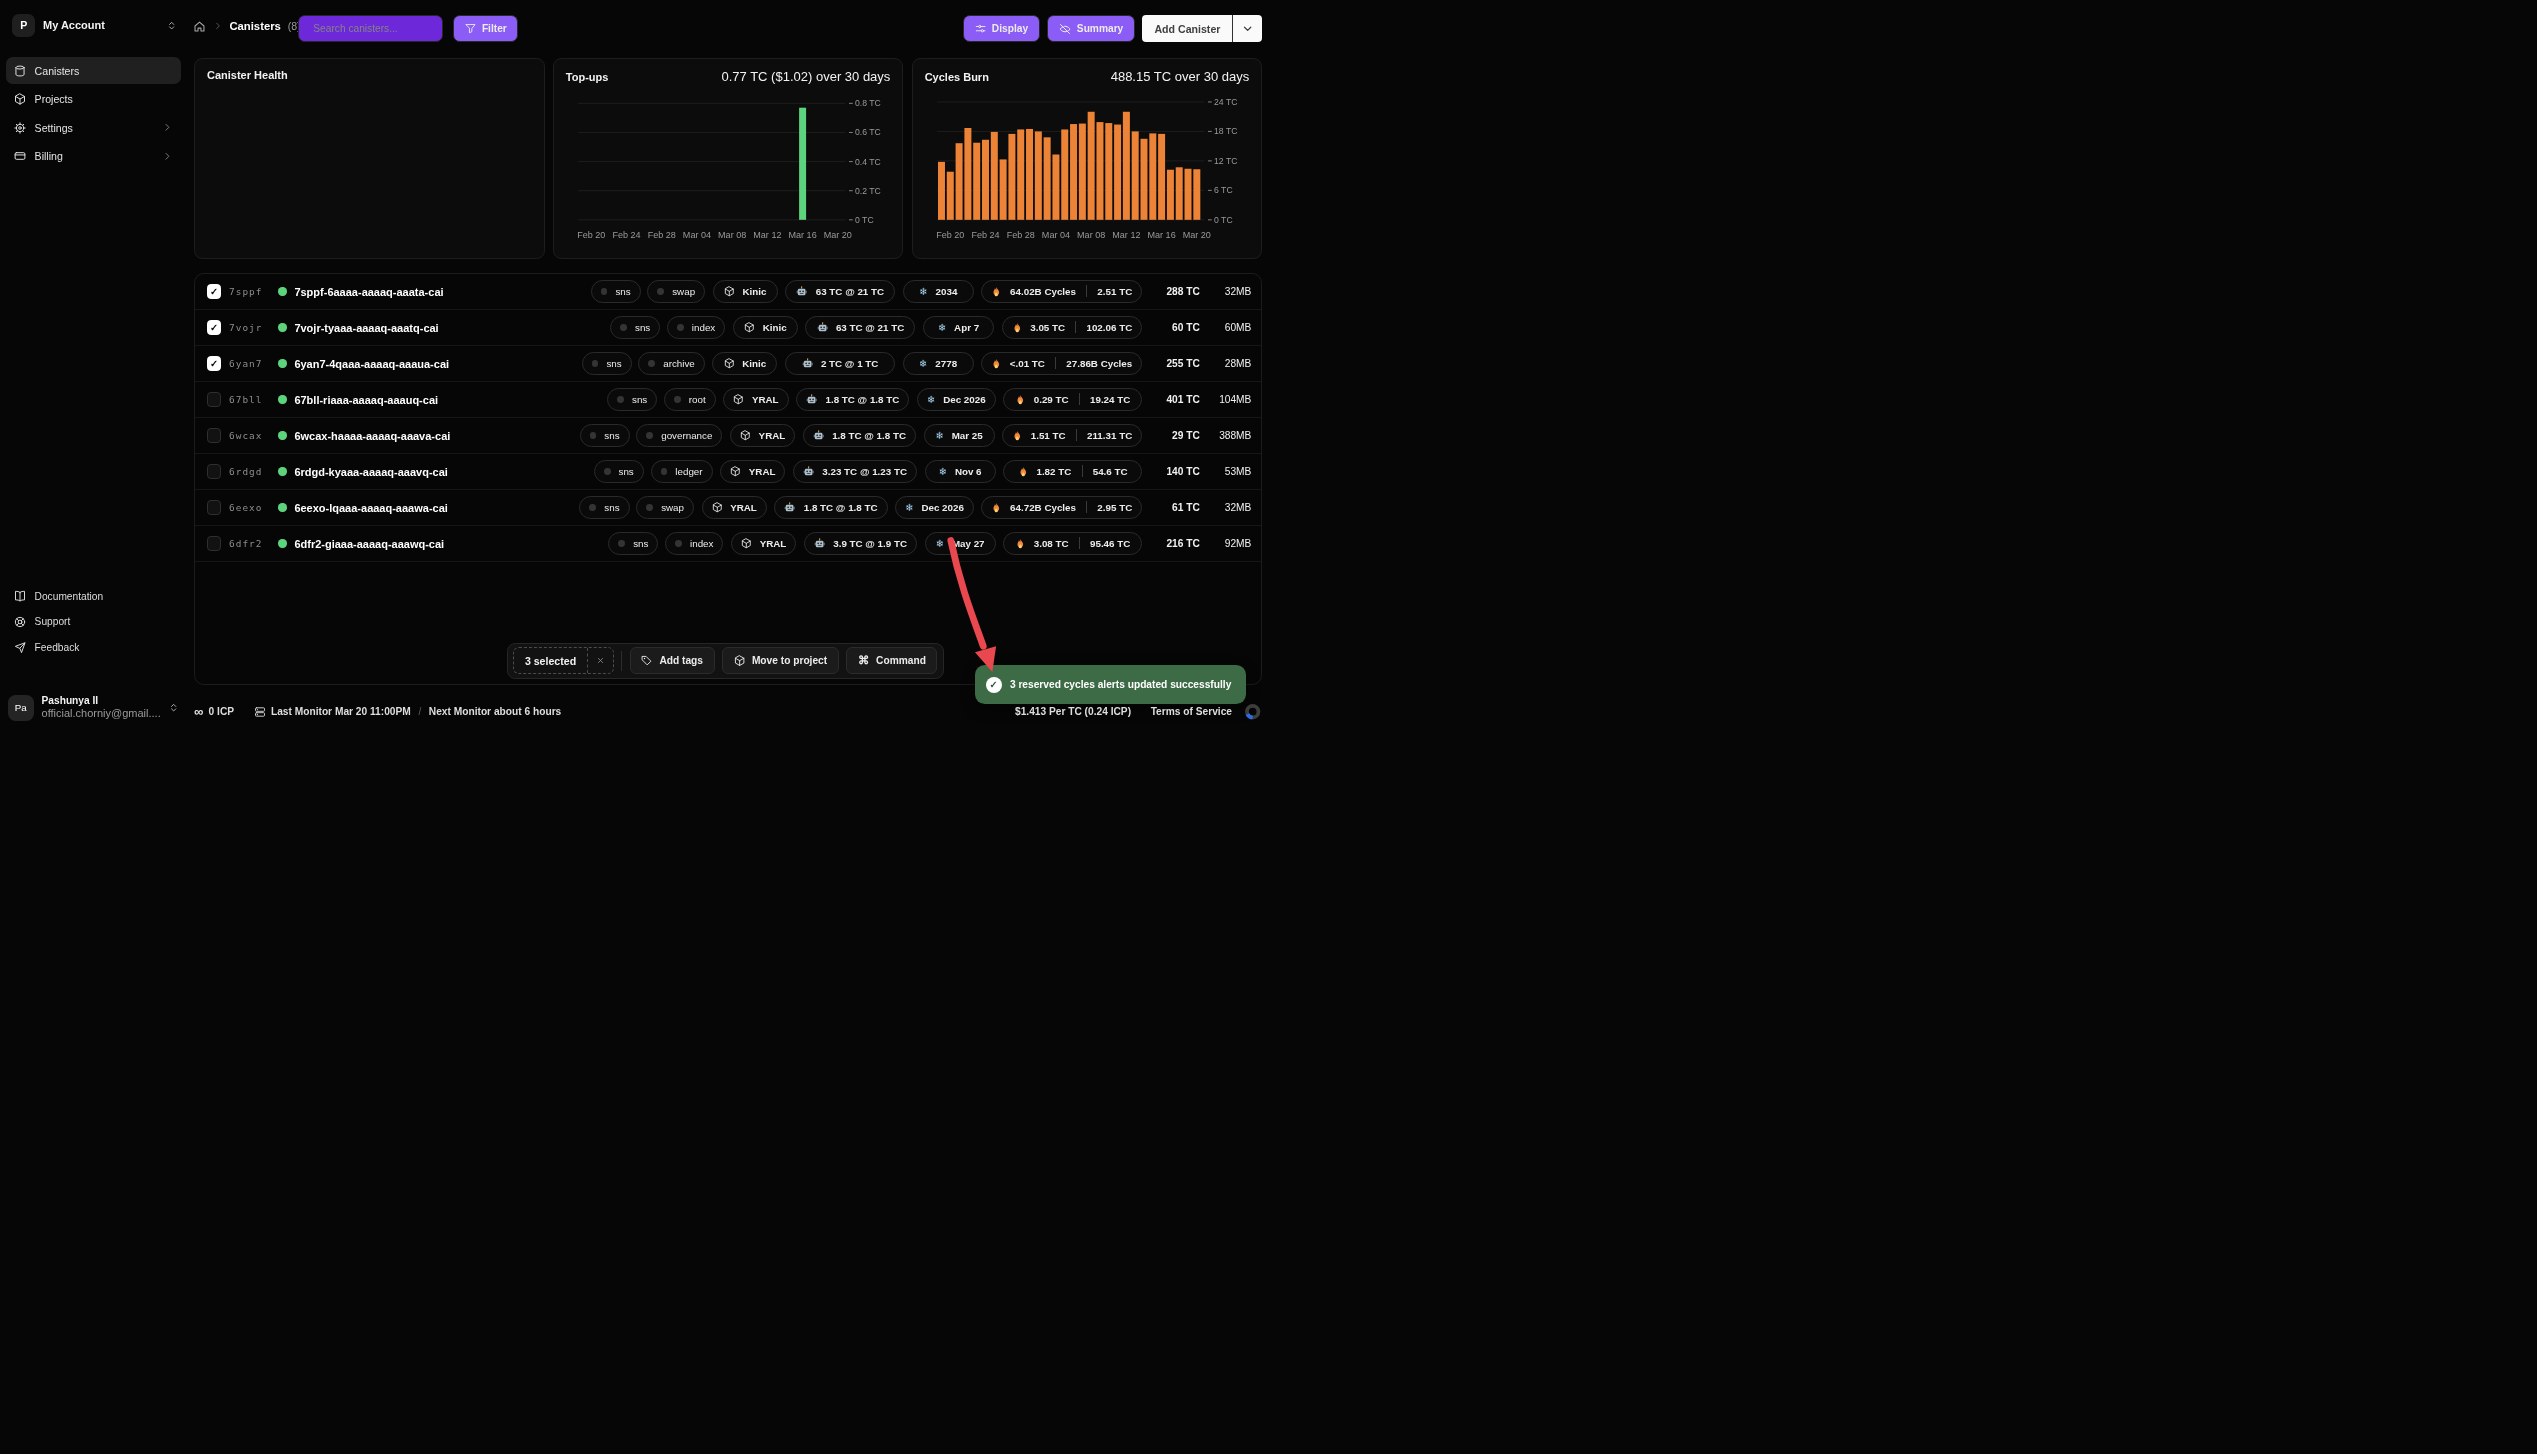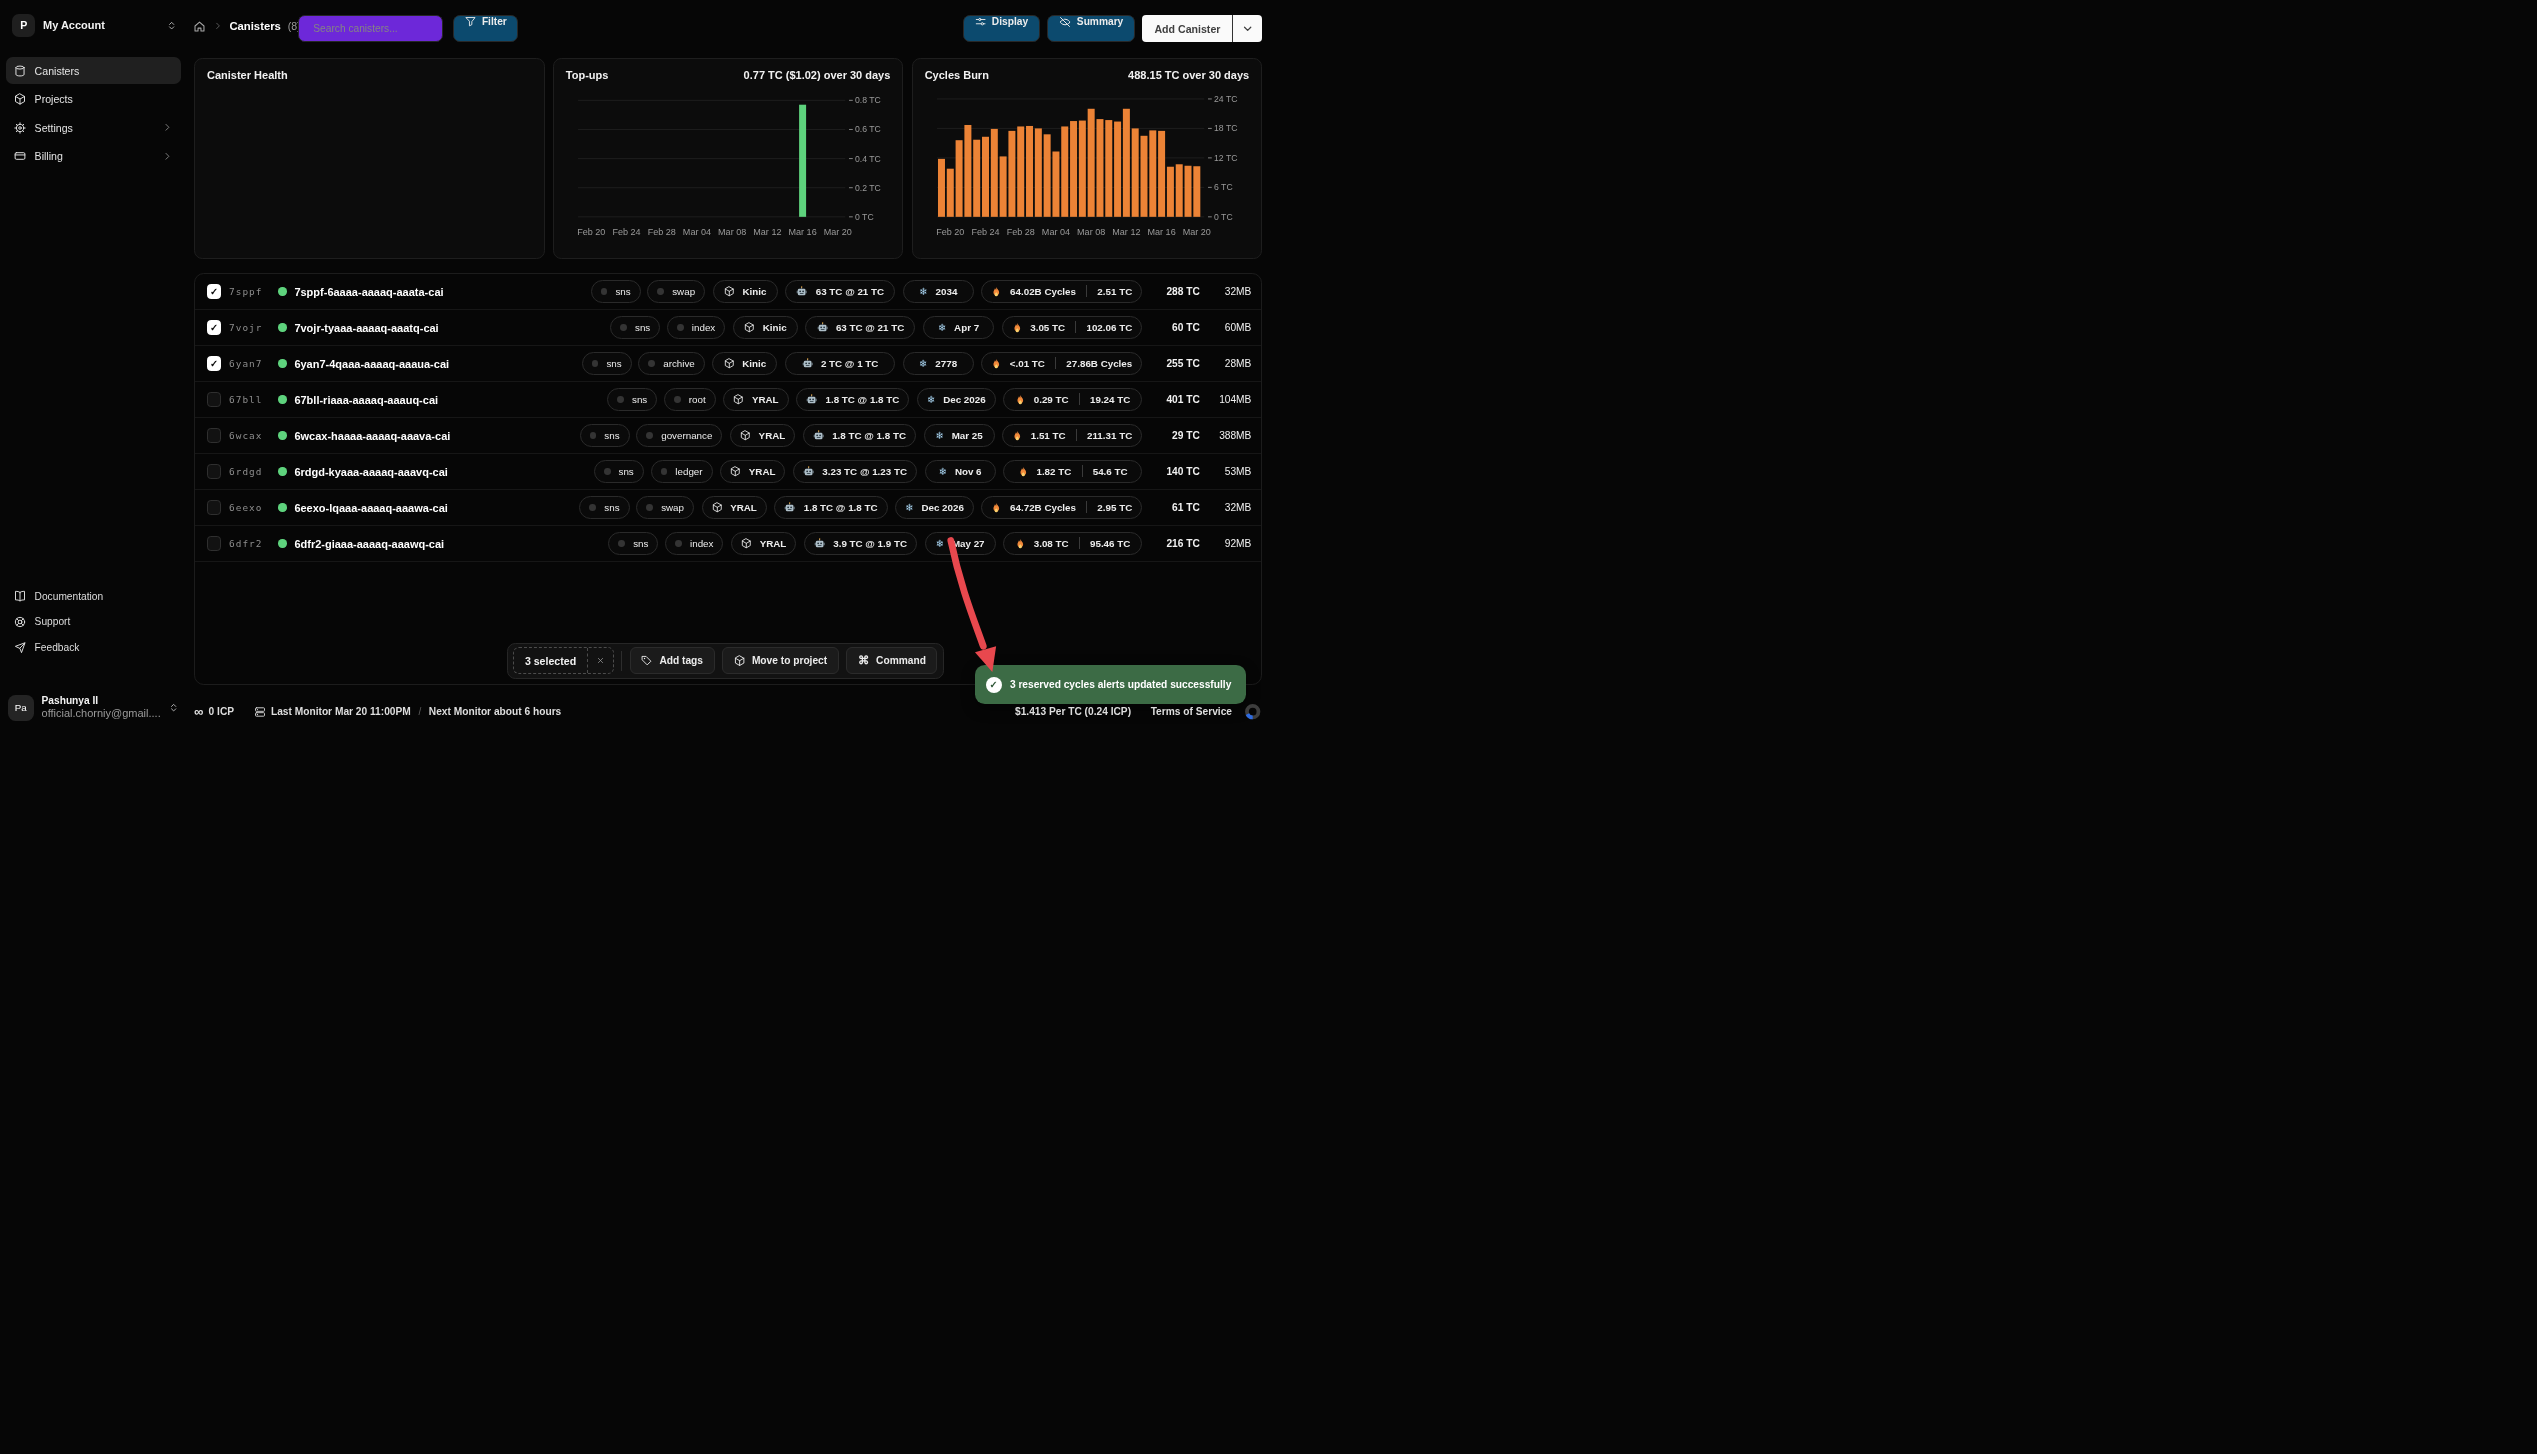--- a/index.html
+++ b/index.html
@@ -25,34 +25,34 @@
   .profile .em{font-size:11px;color:#9a9a9a;line-height:1.25}
   .profile .grow{flex:1}
 
   
   .breadcrumb{position:absolute;left:193px;top:19.6px;display:flex;align-items:center;gap:6.8px;color:#a7a7a7}
   .breadcrumb .sec{color:#fff;font-size:11.3px;font-weight:700}
   .breadcrumb .cnt{color:#9a9a9a;font-size:10.6px}
   .search{position:absolute;left:298px;top:15px;width:145px;height:27px;border:0.8px solid #272727;border-radius:6.8px;background:#6d28d9;display:flex;align-items:center;gap:6px;padding:0 8.3px;color:#8b8b8b}
   .search input{flex:1;background:transparent;border:none;outline:none;color:#e8e8e8;font-size:10.2px;font-family:"Liberation Sans",sans-serif}
   .search input::placeholder{color:#848484}
-  .btn{display:inline-flex;gap:6px;height:27px;padding:0 10.6px;border:0.8px solid #282828;border-radius:6.8px;background:#0c4a6e;color:#ececec;font-size:10.2px;font-weight:600;cursor:pointer}
+  .btn{display:inline-flex;align-items:center;gap:6px;height:27px;padding:0 10.6px;border:0.8px solid #282828;border-radius:6.8px;background:#8b5cf6;color:#ececec;font-size:10.2px;font-weight:600;cursor:pointer}
   .filter-btn{position:absolute;left:453px;top:15px}
   .top-actions{position:absolute;right:6.8px;top:15px;display:flex;gap:7.6px}
   .add-split{display:flex;height:27px;border-radius:4px;overflow:hidden;background:#fafafa;color:#404040;cursor:pointer}
   .add-main{display:flex;align-items:center;padding:0 12px;font-size:10.6px;font-weight:700}
   .add-div{width:0.8px;background:rgba(0,0,0,.8)}
   .add-caret{width:29px;display:flex;align-items:center;justify-content:center}
 
   
   .cards{position:absolute;left:194px;top:58px;right:6.8px;display:flex;gap:8.3px}
   .card{flex:1;height:201px;background:#0c0c0c;border:0.8px solid #1e1e1e;border-radius:8.3px;padding:9.8px 12px;position:relative}
   .card-head{display:flex;justify-content:space-between;align-items:baseline}
   .card-title{font-size:11px;font-weight:700}
-  .card-sum{font-size:11px;font-weight:700}
+  .card-sum{font-size:13px;font-weight:400}
   .donut-body{display:flex;align-items:center;height:162px}
   .donut-left{width:57%;display:flex;justify-content:center}
   .legend{display:flex;align-items:center;gap:6.8px;font-size:10.2px;font-weight:600}
   .legend .dot{width:8.3px;height:8.3px;border-radius:50%}
 
   
   .tablewrap{position:absolute;left:194px;top:273px;right:6.8px;height:412px;border:0.8px solid #1c1c1c;border-radius:9.8px}
   .row{display:flex;align-items:center;height:36px;padding:0 9.8px 0 12px;border-bottom:0.8px solid #161616;gap:7.6px}
   .cb{width:14.3px;height:14.3px;border-radius:3.8px;border:0.8px solid #2f2f2f;background:#121212;display:flex;align-items:center;justify-content:center;font-size:9.8px;color:transparent;cursor:pointer;flex:none}
   .cb.on{background:#fff;border-color:#fff;color:#0a0a0a;font-weight:700}

